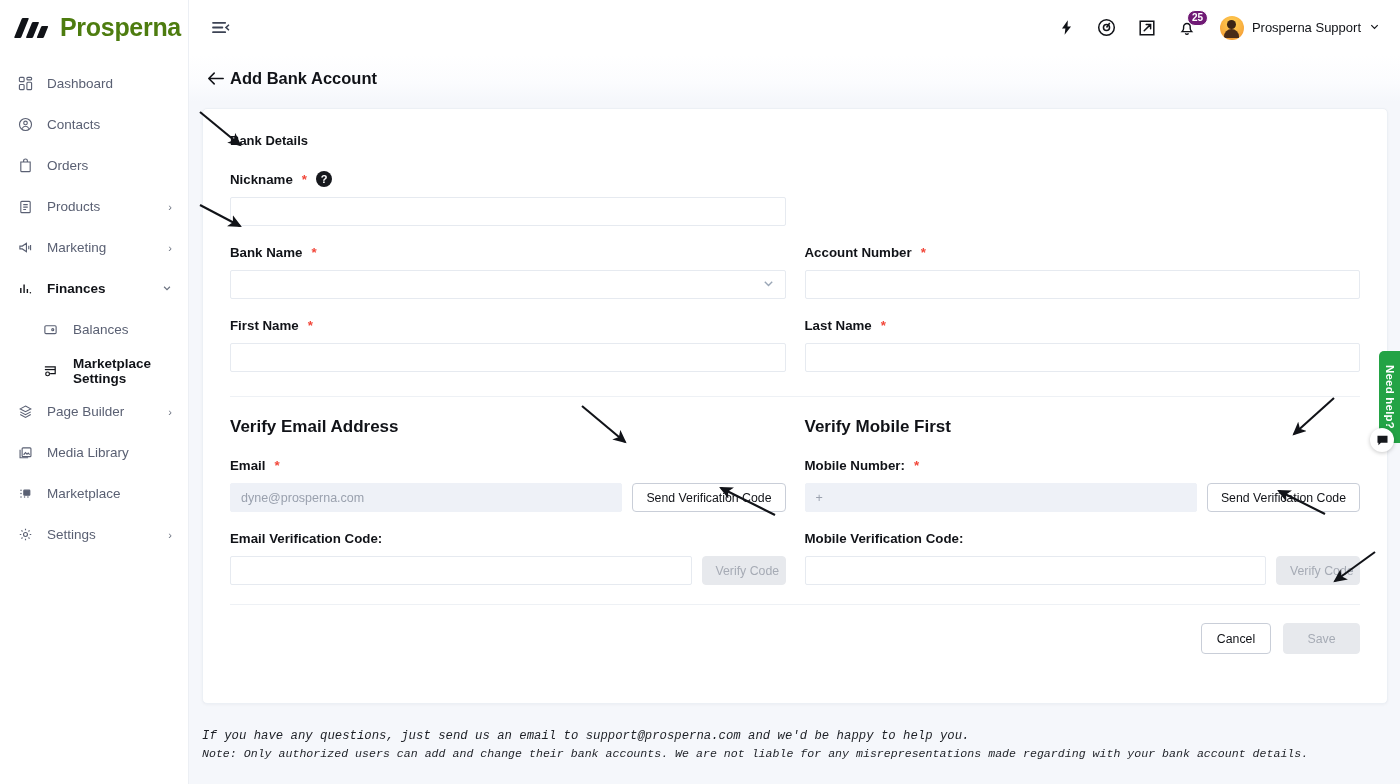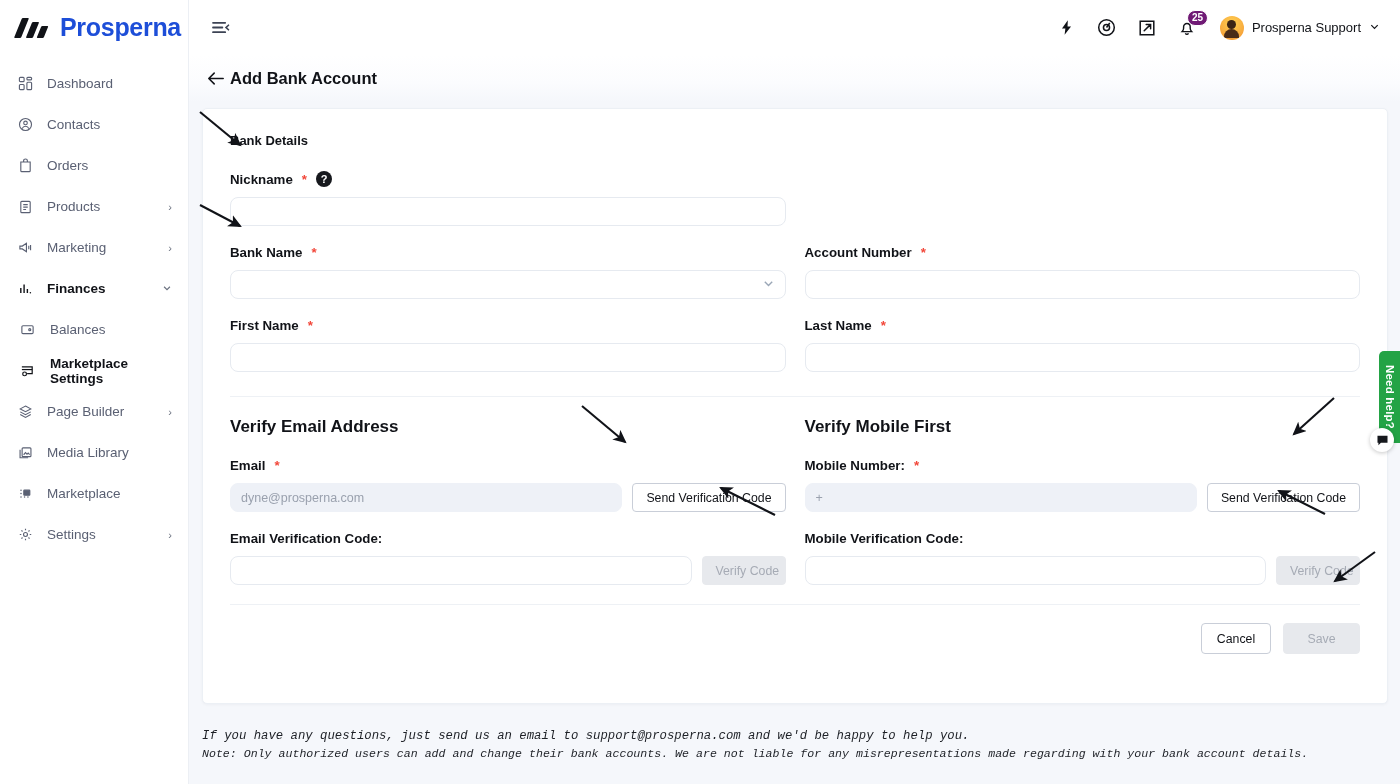--- a/index.html
+++ b/index.html
@@ -20,32 +20,32 @@
   }
   .logo-row { height: 55px; display: flex; align-items: center; padding-left: 18px; gap: 8px; }
   .logo-mark { width: 34px; height: 20px; position: relative; display: inline-block; }
   .logo-mark i {
     position: absolute; top: 0; width: 7px; height: 20px; background: #111318;
     transform: skewX(-22deg); border-radius: 1px;
   }
   .logo-mark i:nth-child(1) { left: 0px; }
   .logo-mark i:nth-child(2) { left: 11px; height: 16px; top: 4px;}
   .logo-mark i:nth-child(3) { left: 21px; height: 12px; top: 8px;}
-  .logo-text { font-size: 25px; font-weight: bold; letter-spacing: -0.3px; color: #1d4ed8; }
+  .logo-text { font-size: 25px; font-weight: bold; letter-spacing: -0.3px; color: #4d7c0f; }
 
   .nav { margin-top: 8px; }
   .nav-item {
     display: flex; align-items: center; height: 41px; padding: 0 16px 0 18px;
     color: #5a6073; font-size: 13.5px; cursor: pointer; position: relative;
   }
   .nav-item .ico { width: 22px; flex: 0 0 22px; display: flex; align-items: center; color: #5a6073; }
   .nav-item .lbl { flex: 1; padding-left: 7px; }
   .nav-item .chev { color: #6b7280; font-size: 11px; }
   .nav-item.active .lbl, .nav-item.active .ico { color: #111318; font-weight: bold; }
-  .sub-item { padding-left: 20px; }
+  .sub-item { padding-left: 43px; }
   .sub-item .lbl { padding-left: 8px; }
   .sub-item.active .lbl { color: #111318; font-weight: bold; }
 
   
   .main { flex: 1; height: 784px; position: relative; background: #f5f7fb; }
   .topbar {
     height: 55px; background: #ffffff; display: flex; align-items: center;
     padding: 0 20px 0 18px; position: relative;
   }
   .hamburger { width: 26px; height: 26px; display: flex; align-items: center; justify-content: center; cursor: pointer; }
@@ -88,21 +88,21 @@
 
   .field { margin-bottom: 19px; }
   .flabel { font-size: 13.3px; color: #111318; font-weight: bold; margin-bottom: 10px; display: flex; align-items: center; gap: 9px; }
   .flabel .req { color: #f2473a; font-weight: bold; }
   .helpdot {
     width: 16px; height: 16px; border-radius: 50%; background: #16181d; color: #fff;
     font-size: 11px; font-weight: bold; display: inline-flex; align-items: center;
     justify-content: center; cursor: pointer; line-height: 1;
   }
   .input {
-    width: 100%; height: 29px; border: 1px solid #e6eaf0; border-radius: 8px;
+    width: 100%; height: 29px; border: 1px solid #e6eaf0; border-radius: 2px;
     background: #fff; font-size: 12.5px; color: #111318; padding: 0 10px;
     font-family: "Liberation Sans", sans-serif;
   }
   .input::placeholder { color: #9aa1ae; }
   .input.filledbg { background: #eef1f7; border-color: #eef1f7; }
   .select-wrap { position: relative; }
   .select-wrap .caret {
     position: absolute; right: 11px; top: 50%; transform: translateY(-50%);
     pointer-events: none; color: #9aa6b6;
   }

